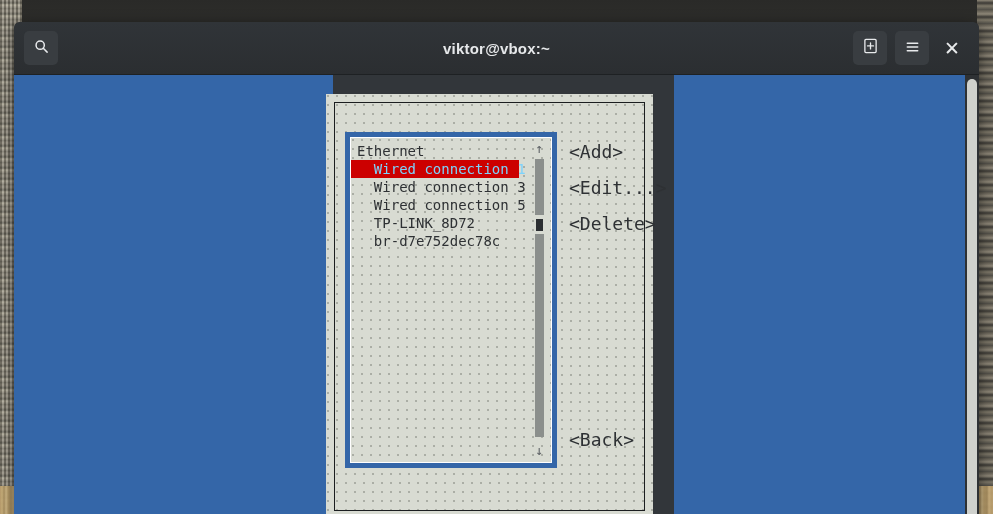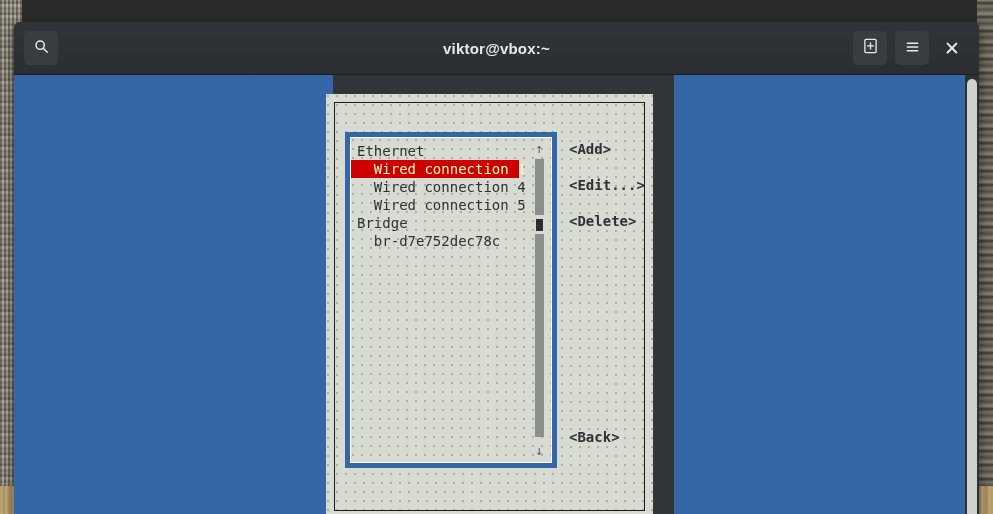--- a/index.html
+++ b/index.html
@@ -225,21 +225,21 @@
     font-size: 14px;
     color: #2e3134;
     white-space: pre;
     padding-left: 6px;
     box-sizing: border-box;
   }
   .conn-row.group { padding-left: 6px; }
   .conn-row.child { padding-left: 6px; }
   .conn-row.selected {
     background: #cc0000;
-    color: #fef9c3;
+    color: #7dd3fc;
     width: 168px;
   }
 
   
   #list-scrollbar {
     position: absolute;
     right: 5px;
     top: 3px;
     width: 13px;
     bottom: 3px;
@@ -277,25 +277,24 @@
     top: 93px;
     width: 9px;
     bottom: 22px;
     background: #8b8f8c;
   }
 
   
   .nm-button {
     position: absolute;
     font-family: "DejaVu Sans Mono", monospace;
-    font-size: 14px;
+    font-size: 18px;
     color: #2e3134;
     white-space: pre;
     cursor: pointer;
-    font-weight: bold;
   }
   #btn-add    { left: 243px; top: 47px; }
   #btn-edit   { left: 243px; top: 83px; }
   #btn-delete { left: 243px; top: 119px; }
   #btn-back   { left: 243px; top: 335px; }
 </style>
 </head>
 <body>
 
 <div id="screen">
@@ -358,23 +357,23 @@
 
       <div id="nmtui-dialog">
 
         <div id="dialog-inner-frame"></div>
 
         <div id="connection-listbox">
           <div id="connection-listbox-inner">
 
             <div class="conn-row group">Ethernet</div>
             <div class="conn-row child selected">  Wired connection 1</div>
-            <div class="conn-row child">  Wired connection 4</div>
+            <div class="conn-row child">  Wired connection 3</div>
             <div class="conn-row child">  Wired connection 5</div>
-            <div class="conn-row group">Bridge</div>
+            <div class="conn-row child">  TP-LINK_8D72</div>
             <div class="conn-row child">  br-d7e752dec78c</div>
 
             <div id="list-scrollbar">
               <div id="sb-arrow-up">↑</div>
               <div id="sb-thumb-a"></div>
               <div id="sb-marker"></div>
               <div id="sb-thumb-b"></div>
               <div id="sb-arrow-down">↓</div>
             </div>
 

